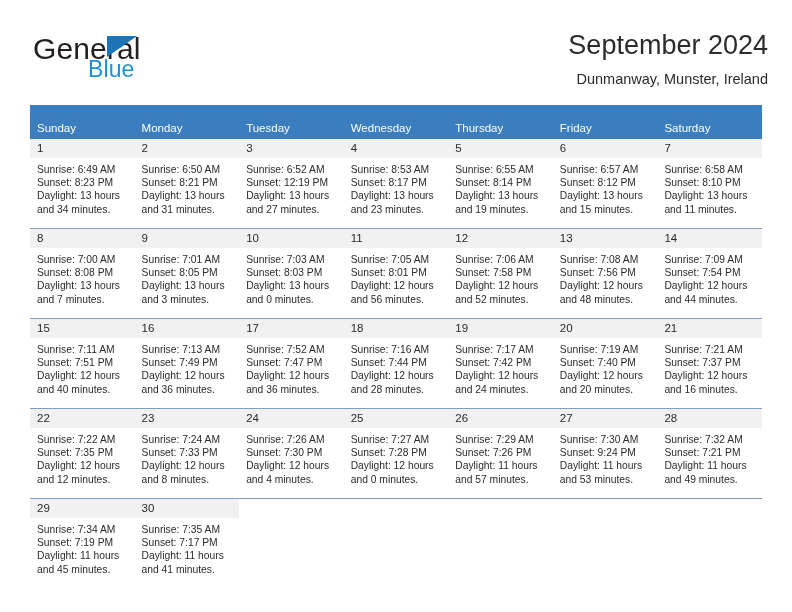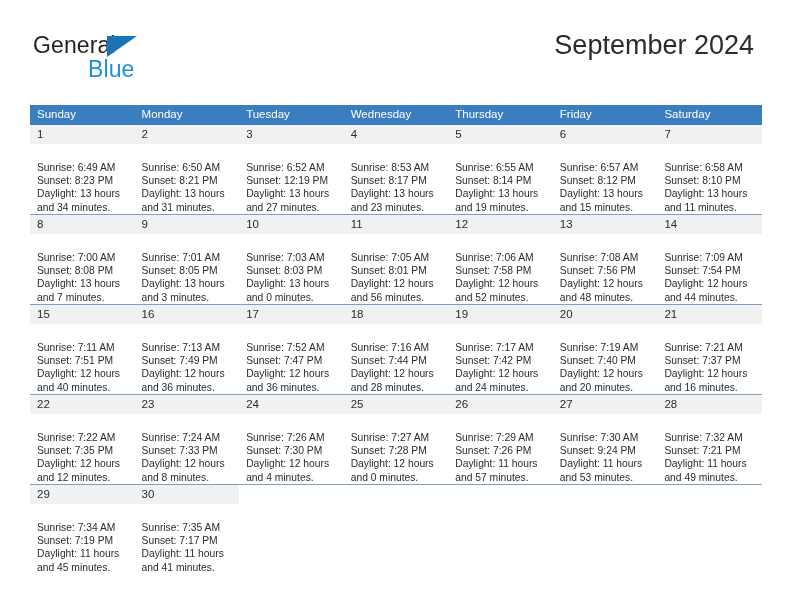--- a/index.html
+++ b/index.html
@@ -33,21 +33,21 @@
   .logo {
     position: absolute;
     left: 33px;
     top: 32px;
     width: 180px;
     height: 54px;
   }
   .logo-general {
     position: absolute;
     left: 0; top: 0;
-    font-size: 23px;
+    font-size: 30px;
     letter-spacing: 0.1px;
     color: #231f20;
     font-family: "Liberation Sans", sans-serif;
   }
   .logo-triangle {
     position: absolute;
     left: 74px;
     top: 4px;
     width: 0; height: 0;
     border-left: 30px solid #1b73b8;
@@ -59,21 +59,21 @@
     top: 24px;
     font-size: 23px;
     letter-spacing: 0.1px;
     color: #1f8fd8;
     font-family: "Liberation Sans", sans-serif;
     text-align: right;
   }
 
   .title-block {
     position: absolute;
-    right: 38px;
+    right: 24px;
     top: 28px;
     text-align: right;
   }
   .cal-title {
     font-size: 27px;
     font-weight: normal;
     color: #2b2b2b;
     line-height: 34px;
     white-space: nowrap;
   }
@@ -93,21 +93,21 @@
     width: 732px;
     border-collapse: collapse;
     table-layout: fixed;
   }
   .calendar th {
     background: #3a7ebf;
     color: #ffffff;
     font-size: 11.5px;
     font-weight: normal;
     text-align: left;
-    padding: 3px 0 5px 7px;
+    padding: 17px 0 5px 7px;
     height: 12px;
     border: none;
   }
   .calendar td {
     vertical-align: top;
     padding: 0;
     border: none;
     border-top: 1px solid #7e9fc0;
     height: 89px;
     background: #ffffff;
@@ -120,21 +120,21 @@
     font-size: 11.5px;
     color: #2b2b2b;
     padding: 3px 0 3px 7px;
     line-height: 13px;
     height: 13px;
   }
   .daynum.empty {
     background: #ffffff;
   }
   .cell-body {
-    padding: 17px 7px 0 7px;
+    padding: 5px 7px 0 7px;
     font-size: 10.3px;
     line-height: 13.2px;
     color: #2b2b2b;
   }
   .cell-body div {
     white-space: nowrap;
   }
 </style>
 </head>
 <body>
@@ -144,20 +144,21 @@
   <div class="header">
 
     <div class="logo">
       <span class="logo-general">General</span>
       <span class="logo-triangle"></span>
       <span class="logo-blue">Blue</span>
     </div>
 
     <div class="title-block">
       <div class="cal-title">September 2024</div>
+      <div class="cal-subtitle">Dunmanway, Munster, Ireland</div>
     </div>
 
   </div>
 
   <table class="calendar">
     <thead>
       <tr>
         <th>Sunday</th>
         <th>Monday</th>
         <th>Tuesday</th>

